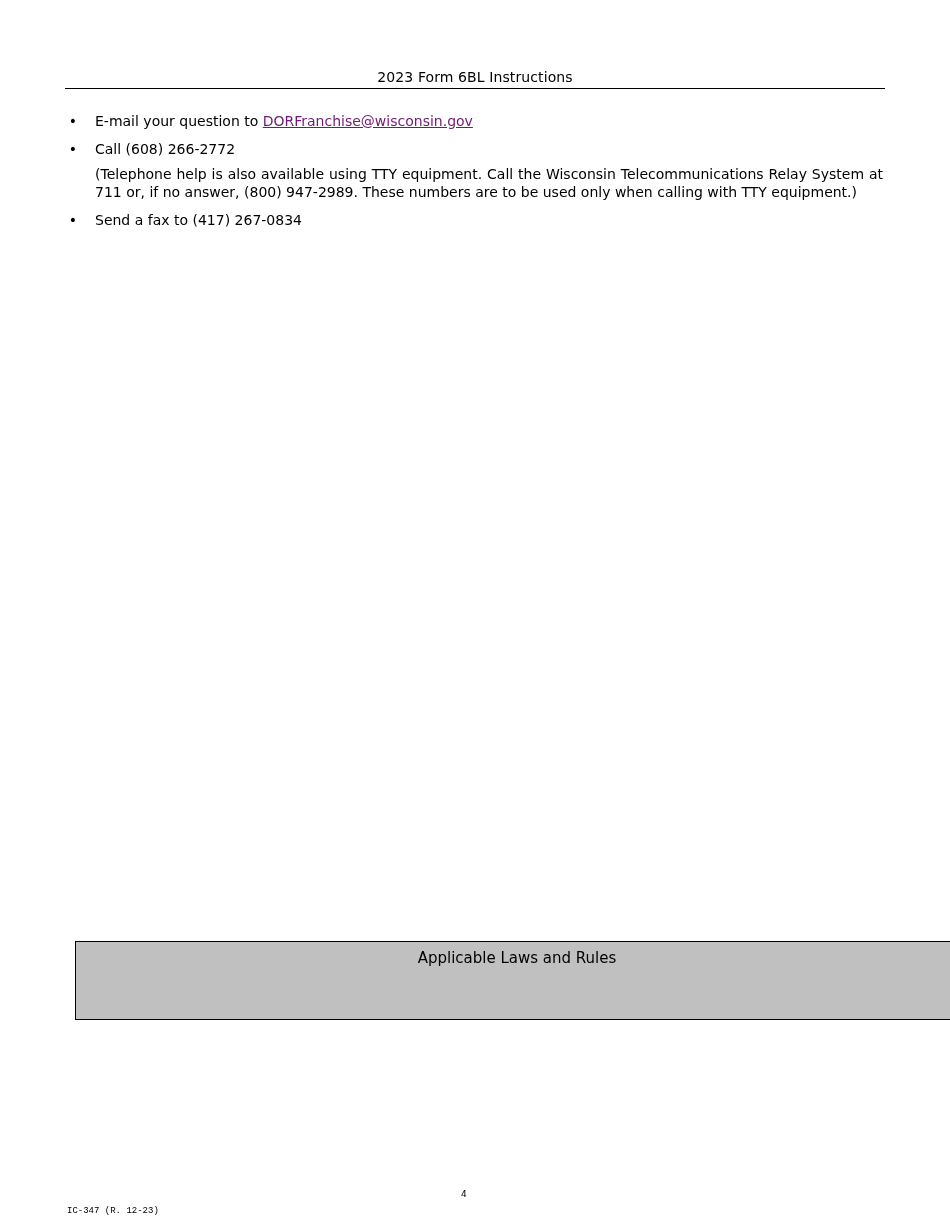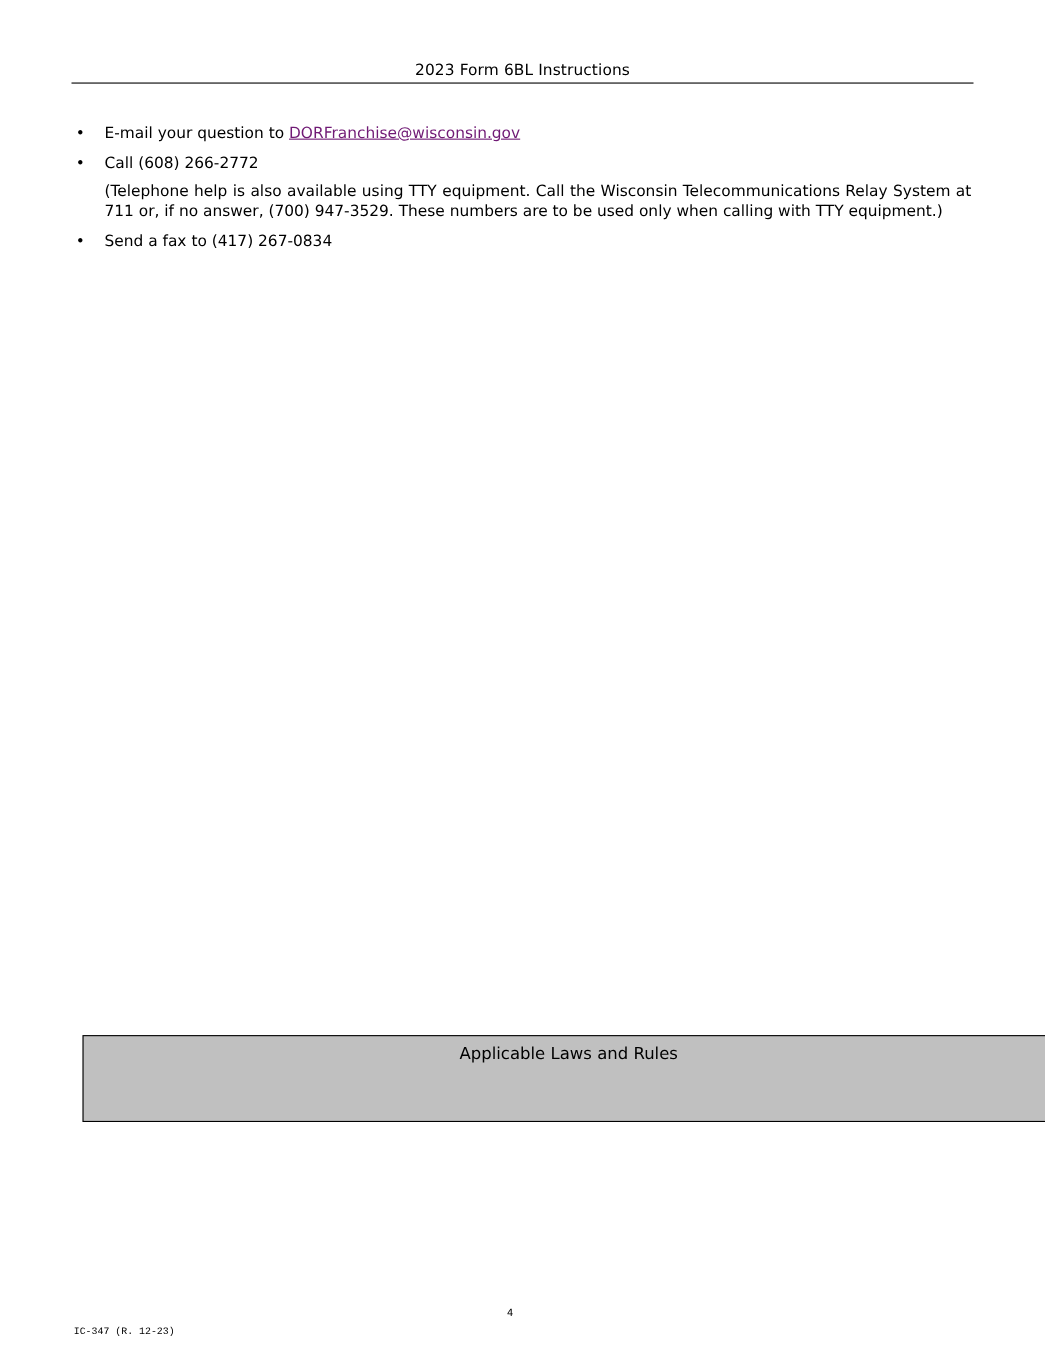--- a/index.html
+++ b/index.html
@@ -11,21 +11,21 @@
       width: 950px;
       height: 1230px;
       position: relative;
       overflow: hidden;
       font-family: "DejaVu Sans", sans-serif;
       color: #000000;
     }
     .page-header {
       position: absolute;
       left: 65px;
-      top: 55px;
+      top: 68px;
       width: 820px;
       height: 20px;
       border-bottom: 1px solid #000000;
       text-align: center;
       font-size: 14px;
       line-height: 18px;
       letter-spacing: 0.1px;
     }
     .bullet-list {
       position: absolute;
@@ -110,21 +110,21 @@
   <li class="bullet-item">
     <span class="bullet-dot">•</span>
     <span class="bullet-text">
       <span>E-mail your question to </span><a href="mailto:DORFranchise@wisconsin.gov">DORFranchise@wisconsin.gov</a>
     </span>
   </li>
   <li class="bullet-item" style="margin-bottom:8px;">
     <span class="bullet-dot">•</span>
     <span class="bullet-text">Call (608) 266-2772</span>
   </li>
-  <li class="sub-note">(Telephone help is also available using TTY equipment. Call the Wisconsin Telecommunications Relay System at 711 or, if no answer, (700) 947-3529. These numbers are to be used only when calling with TTY equipment.)</li>
+  <li class="sub-note">(Telephone help is also available using TTY equipment. Call the Wisconsin Telecommunications Relay System at 711 or, if no answer, (800) 947-2989. These numbers are to be used only when calling with TTY equipment.)</li>
   <li class="bullet-item">
     <span class="bullet-dot">•</span>
     <span class="bullet-text">Send a fax to (417) 267-0834</span>
   </li>
 </ul>
 
 <div class="laws-box">
   <div class="laws-title">Applicable Laws and Rules</div>
 </div>
 

